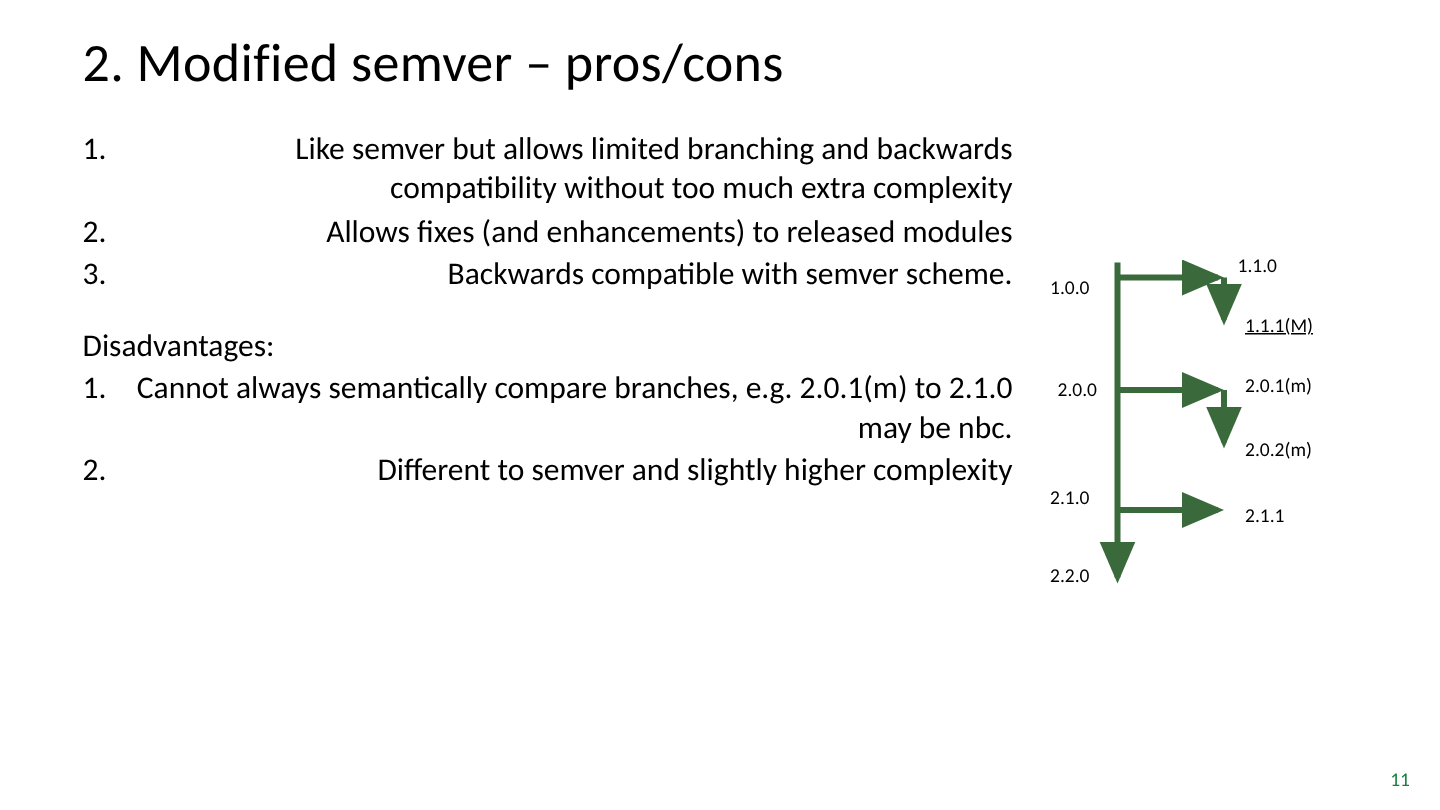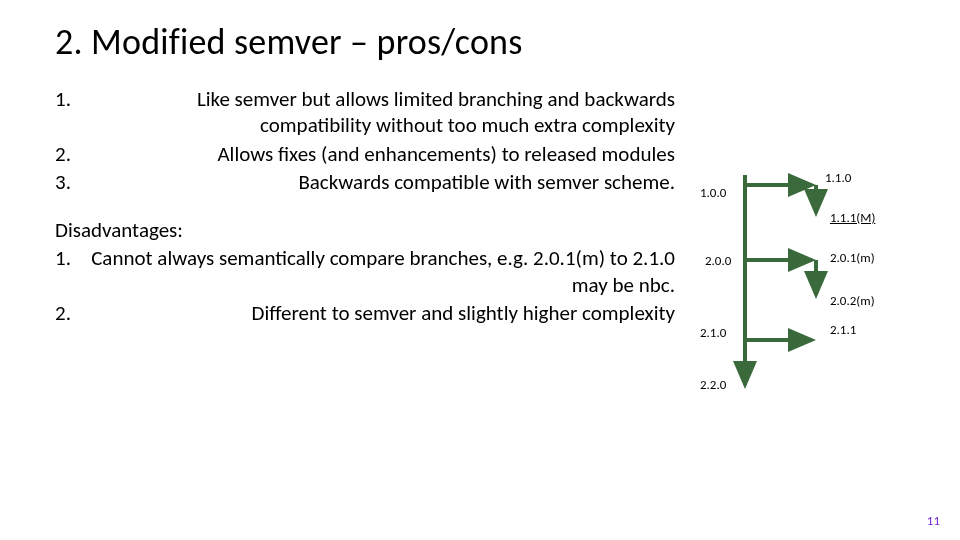--- a/index.html
+++ b/index.html
@@ -64,21 +64,21 @@
   }
   .diagram .lbl {
     position: absolute;
     white-space: nowrap;
   }
   .page-num {
     position: absolute;
     bottom: 12px;
     right: 20px;
     font-size: 13px;
-    color: #6d28d9;
+    color: #15803d;
   }
   svg.arrows {
     position: absolute;
     left: 0;
     top: 0;
     overflow: visible;
   }
 </style>
 </head>
 <body>
@@ -141,18 +141,18 @@
       <line x1="45" y1="175" x2="112" y2="175" stroke="#3a6a3b" stroke-width="4" marker-end="url(#ah)"></line>
     </svg>
 
     <span class="lbl" style="left:0px; top:20px;">1.0.0</span>
     <span class="lbl" style="left:125px; top:5px;">1.1.0</span>
     <span class="lbl" style="left:130px; top:45px;text-decoration:underline;">1.1.1(M)</span>
     <span class="lbl" style="left:5px; top:88px;">2.0.0</span>
     <span class="lbl" style="left:130px; top:85px;text-align:right;">2.0.1(m)</span>
     <span class="lbl" style="left:130px; top:128px;">2.0.2(m)</span>
     <span class="lbl" style="left:0px; top:160px;">2.1.0</span>
-    <span class="lbl" style="left:130px; top:157px;">2.1.1</span>
+    <span class="lbl" style="left:130px; top:172px;">2.1.1</span>
     <span class="lbl" style="left:0px; top:212px;">2.2.0</span>
   </div>
 
   <div class="page-num">11</div>
 </div>
 
 </body></html>

